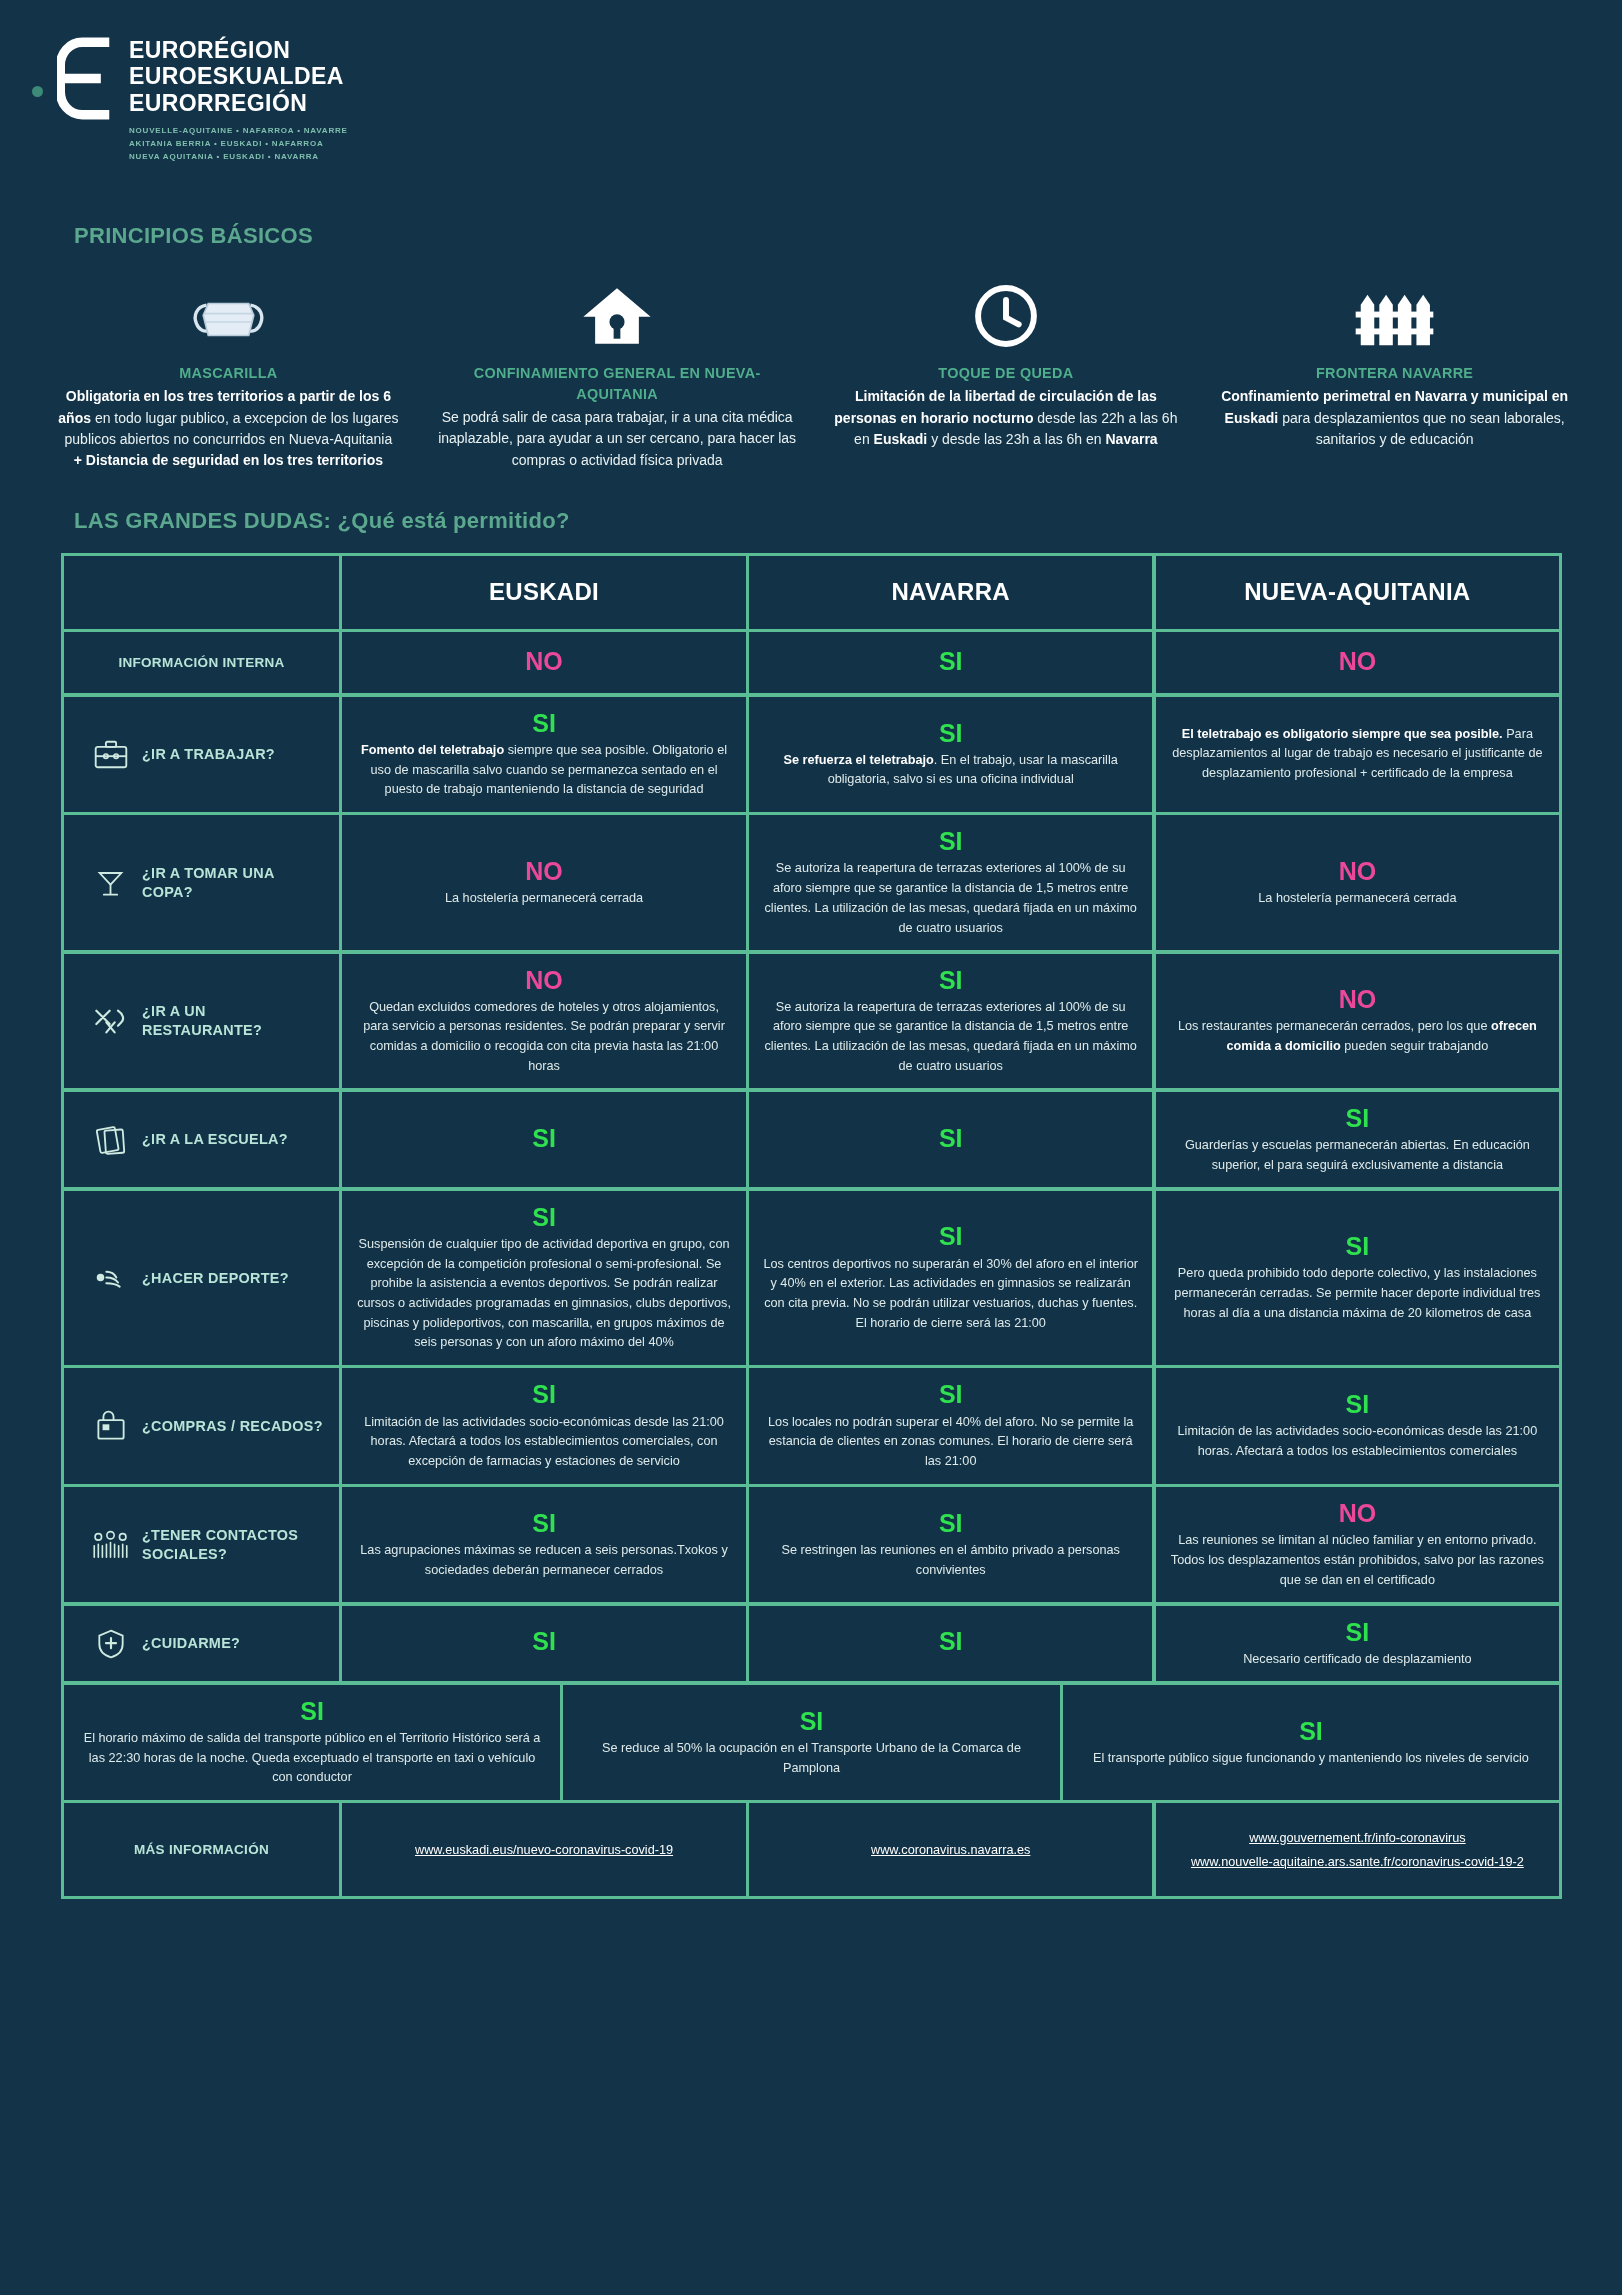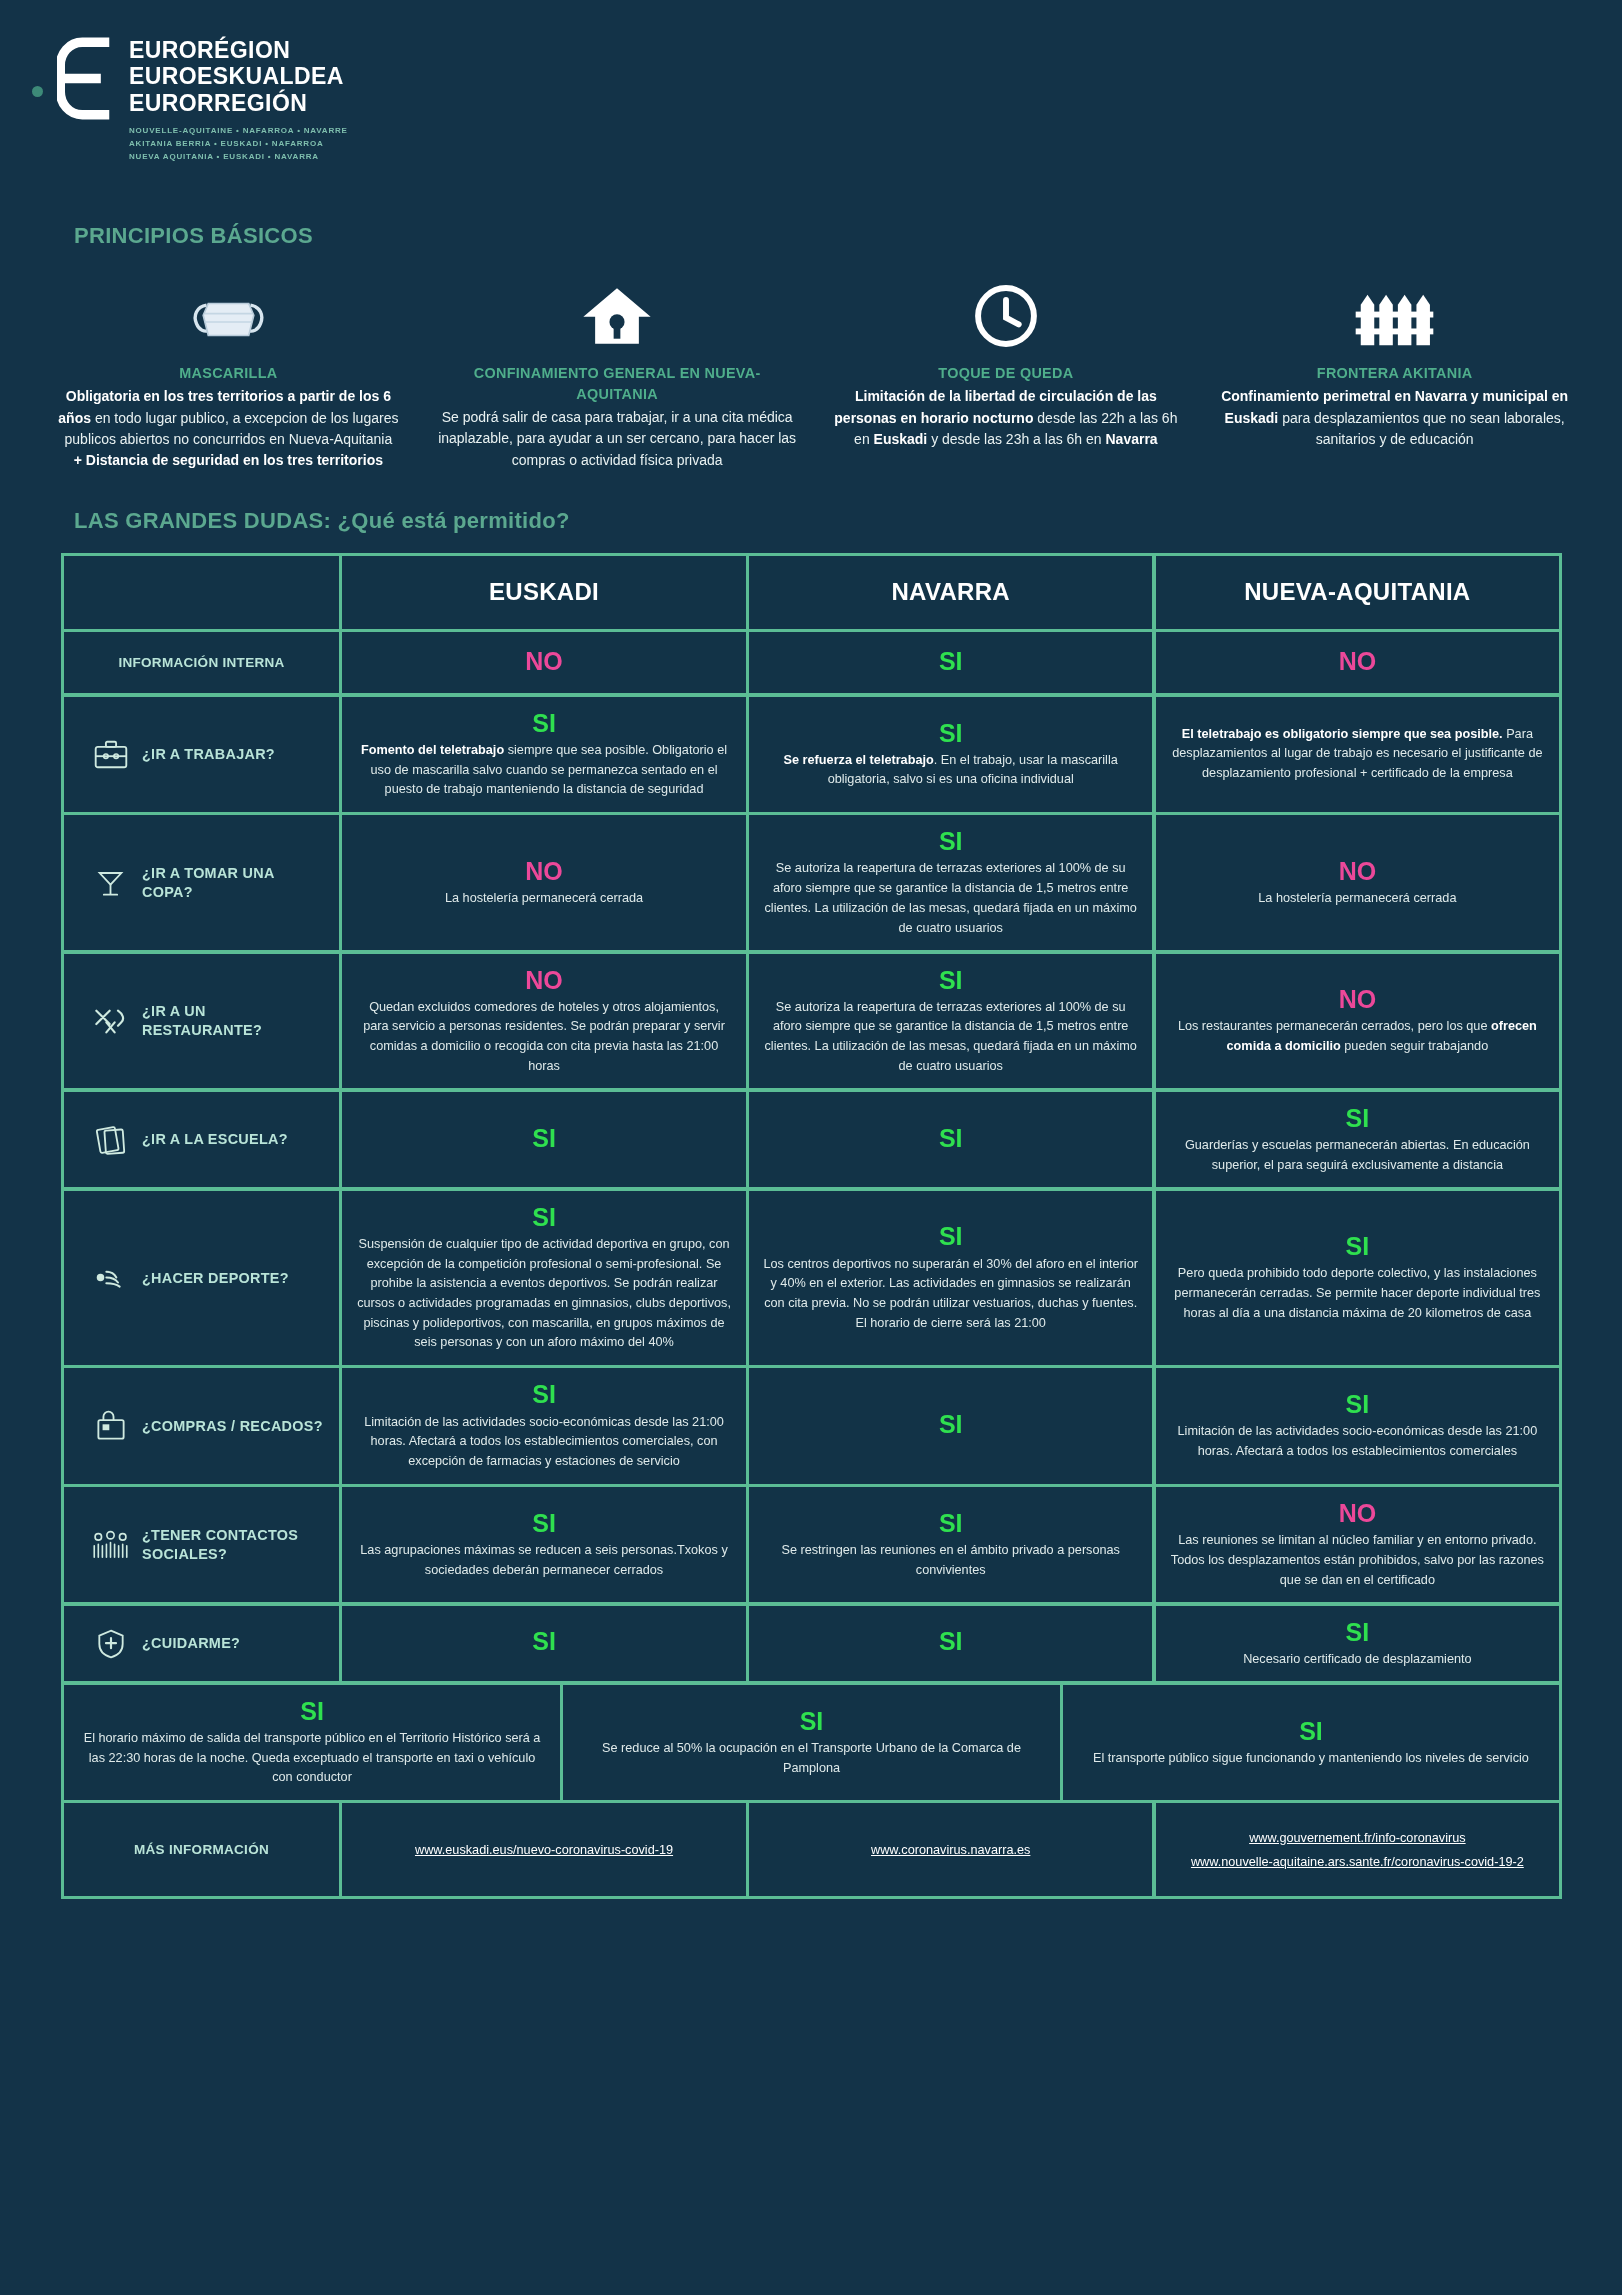--- a/index.html
+++ b/index.html
@@ -266,21 +266,21 @@
      <g fill="#ffffff">
        <path d="M8 22 L16 10 L24 22 V70 H8 Z"></path>
        <path d="M30 22 L38 10 L46 22 V70 H30 Z"></path>
        <path d="M52 22 L60 10 L68 22 V70 H52 Z"></path>
        <path d="M74 22 L82 10 L90 22 V70 H74 Z"></path>
        <rect x="2" y="30" width="92" height="7"></rect>
        <rect x="2" y="50" width="92" height="7"></rect>
      </g>
    </svg>
       </div>
-     <div class="p-head">FRONTERA AKITANIA</div>
+     <div class="p-head">FRONTERA NAVARRE</div>
      <div class="p-body"><b>Confinamiento perimetral en Navarra  y municipal en Euskadi</b> para desplazamientos que no sean laborales, sanitarios y de educación</div>
     </div>
   </div>
 
 <div class="section-title dudas-title">LAS GRANDES DUDAS: ¿Qué está permitido?</div>
 
 <div class="table-wrap">
   <div class="grid" id="grid">
       <div class="row row-head">
         <div class="cell c-label"></div>
@@ -451,20 +451,21 @@
             </span>
        <span class="label-text">¿COMPRAS / RECADOS?</span>
      </div>
         </div>
         <div class="cell c-data">
           <div class="verdict v-si">SI</div>
           <div class="detail">Limitación de las actividades socio-económicas desde las 21:00 horas. Afectará a todos los establecimientos comerciales, con excepción de farmacias y estaciones de servicio</div>
         </div>
         <div class="cell c-data">
           <div class="verdict v-si">SI</div>
+          <div class="detail">Los locales no podrán superar el 40% del aforo. No se permite la estancia de clientes en zonas comunes. El horario de cierre será las 21:00</div>
         </div>
         <div class="cell c-data">
           <div class="verdict v-si">SI</div>
           <div class="detail">Limitación de las actividades socio-económicas desde las 21:00 horas. Afectará a todos los establecimientos comerciales</div>
         </div>
       </div>
       <div class="row">
         <div class="cell c-label">
           <div class="label-inner">
        <span class="ico">

